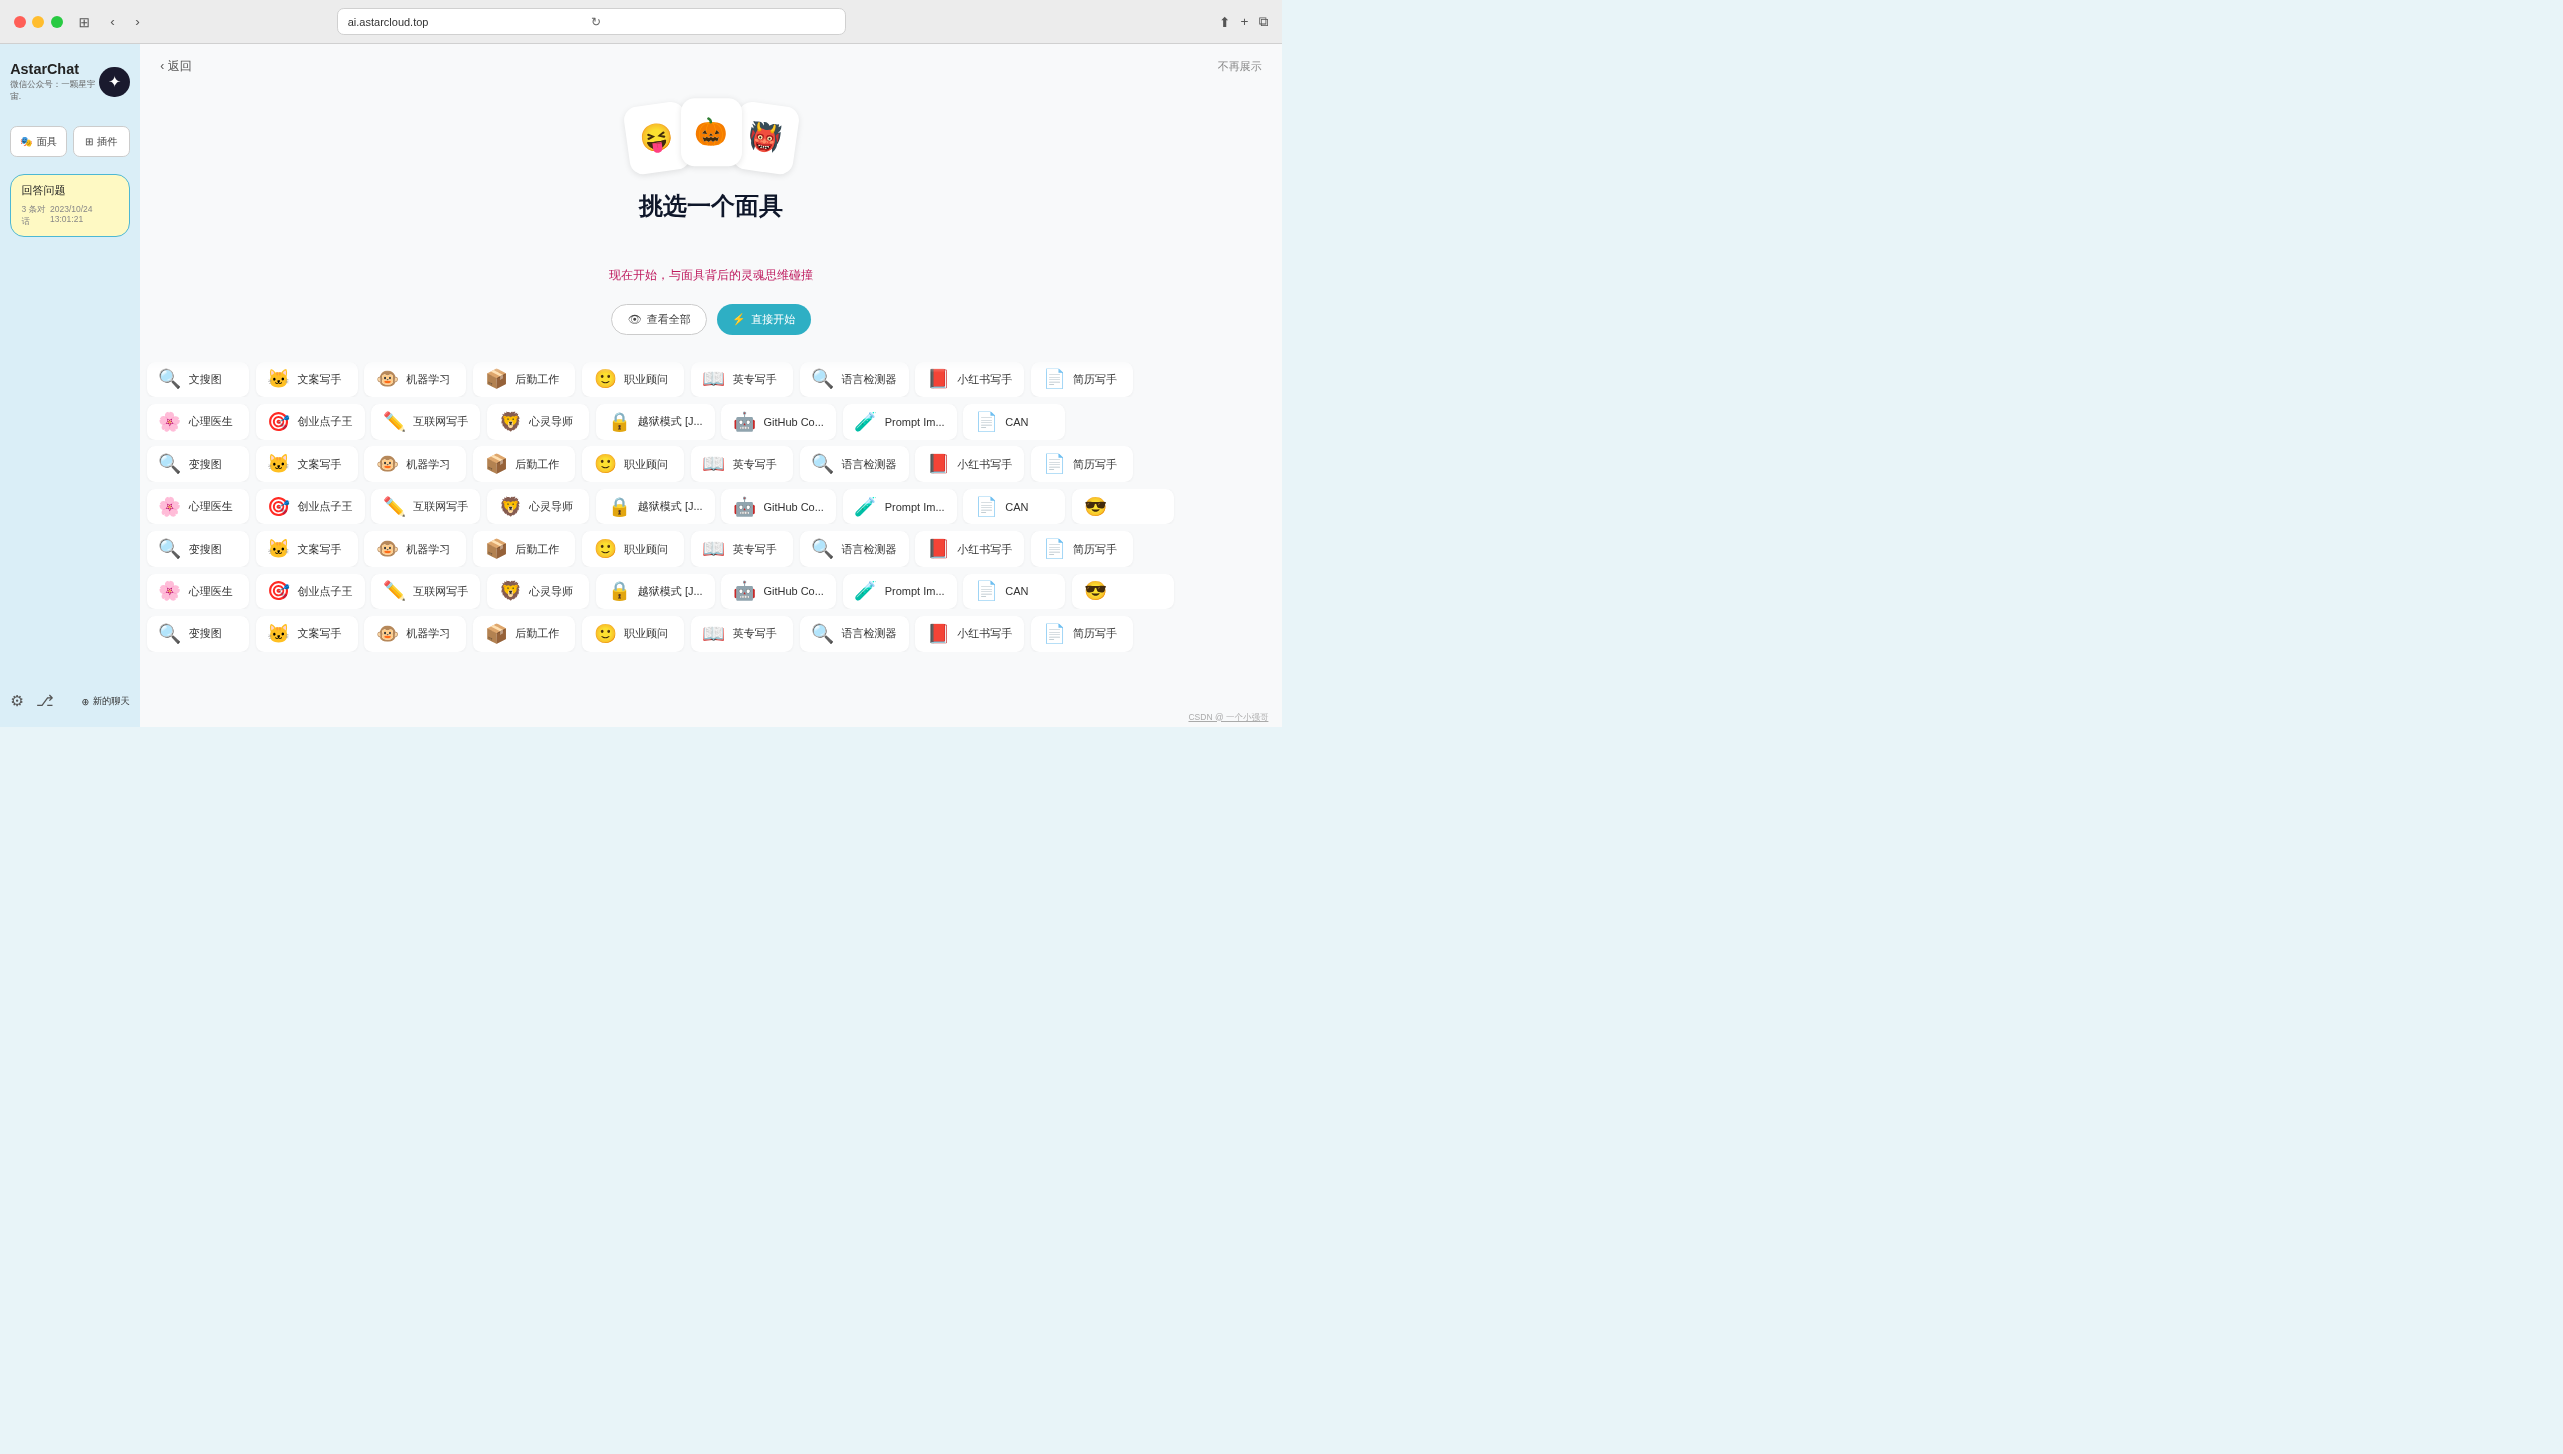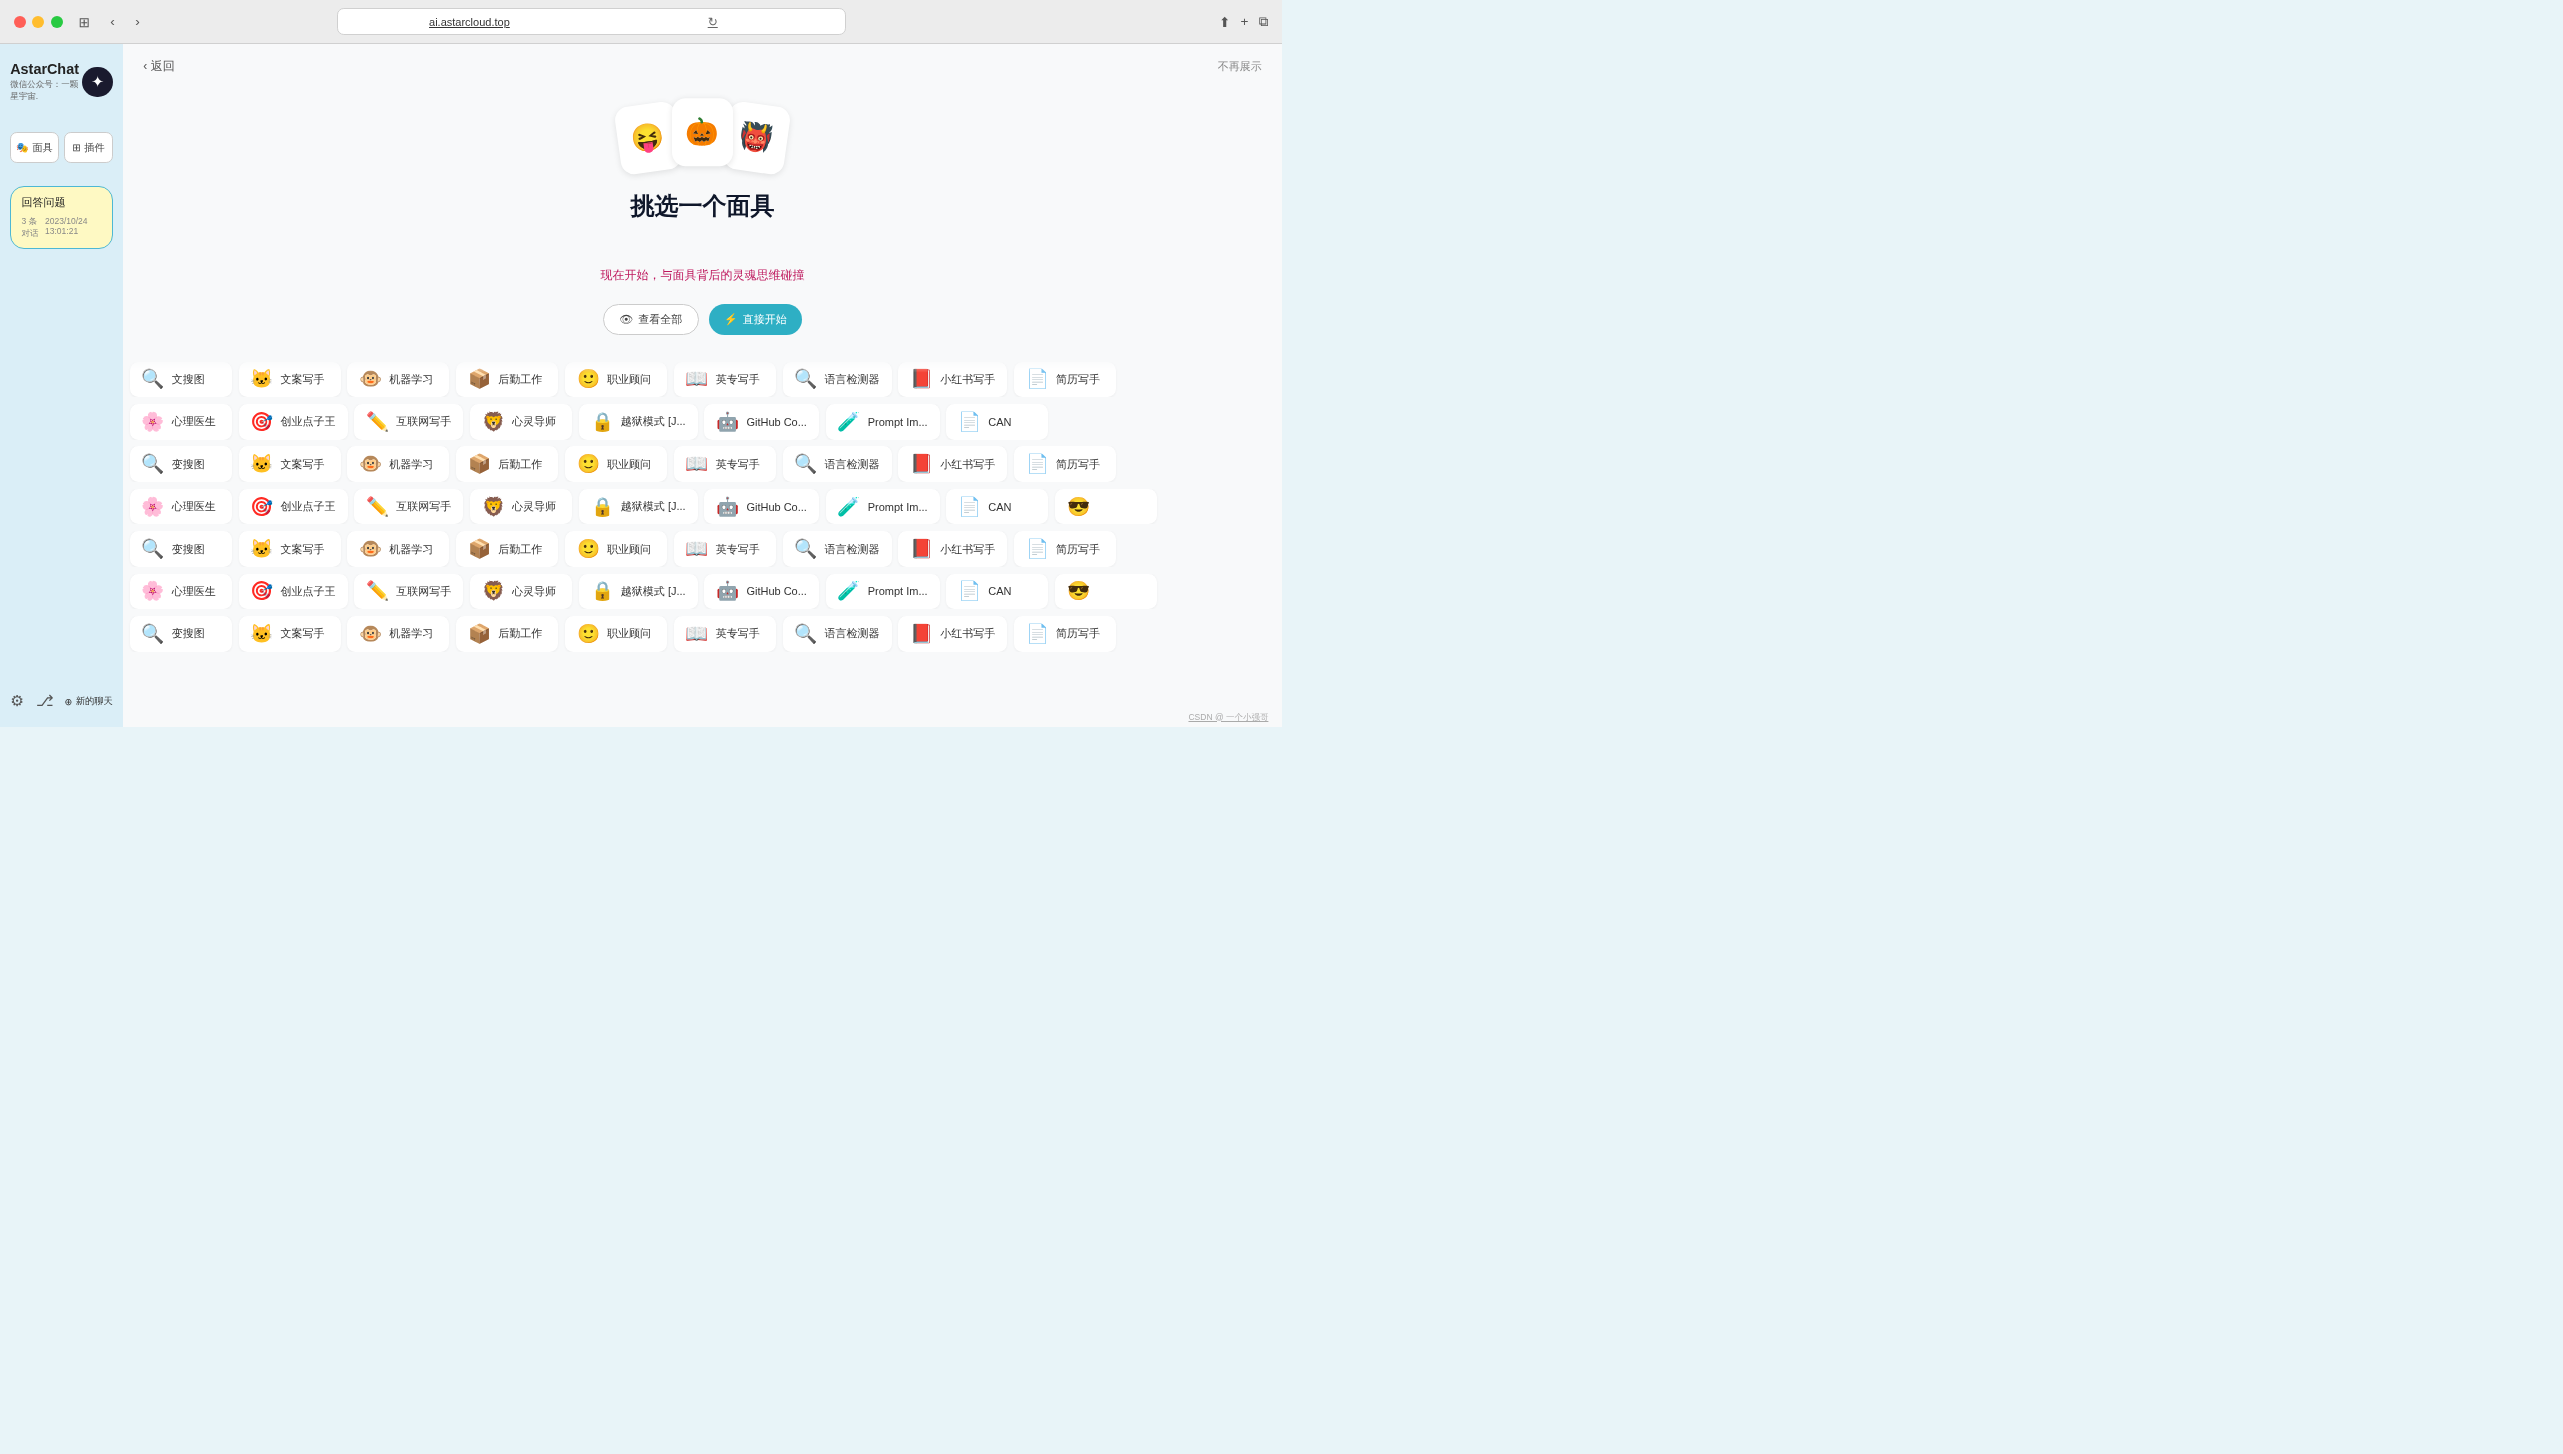--- a/index.html
+++ b/index.html
@@ -52,21 +52,21 @@
       background: white;
       border-radius: 6.8px;
       height: 27px;
       display: flex;
       align-items: center;
       padding: 0 10.2px;
       font-size: 11px;
       color: #333;
       border: 0.8px solid #d0d0d0;
     }
-    .address-bar span { flex: 1; text-align: center; text-decoration: underline; }
+    .address-bar span { flex: 1; text-align: left; }
     .reload-icon { color: #666; font-size: 12px; cursor: pointer; }
     .browser-actions {
       display: flex;
       gap: 10.2px;
       margin-left: auto;
     }
     .browser-action-btn {
       background: none;
       border: none;
       font-size: 13.6px;
@@ -76,26 +76,26 @@
 
     
     .app-container {
       display: flex;
       flex: 1;
       overflow: hidden;
     }
 
     
     .sidebar {
-      width: 123px;
+      width: 140px;
       background: #daeef7;
       padding: 17px 10.2px;
       display: flex;
       flex-direction: column;
-      gap: 23px;
+      gap: 17px;
       flex-shrink: 0;
     }
     .app-header {
       display: flex;
       align-items: center;
       justify-content: space-between;
       padding-bottom: 6.8px;
     }
     .app-title-block { flex: 1; }
     .app-title {

